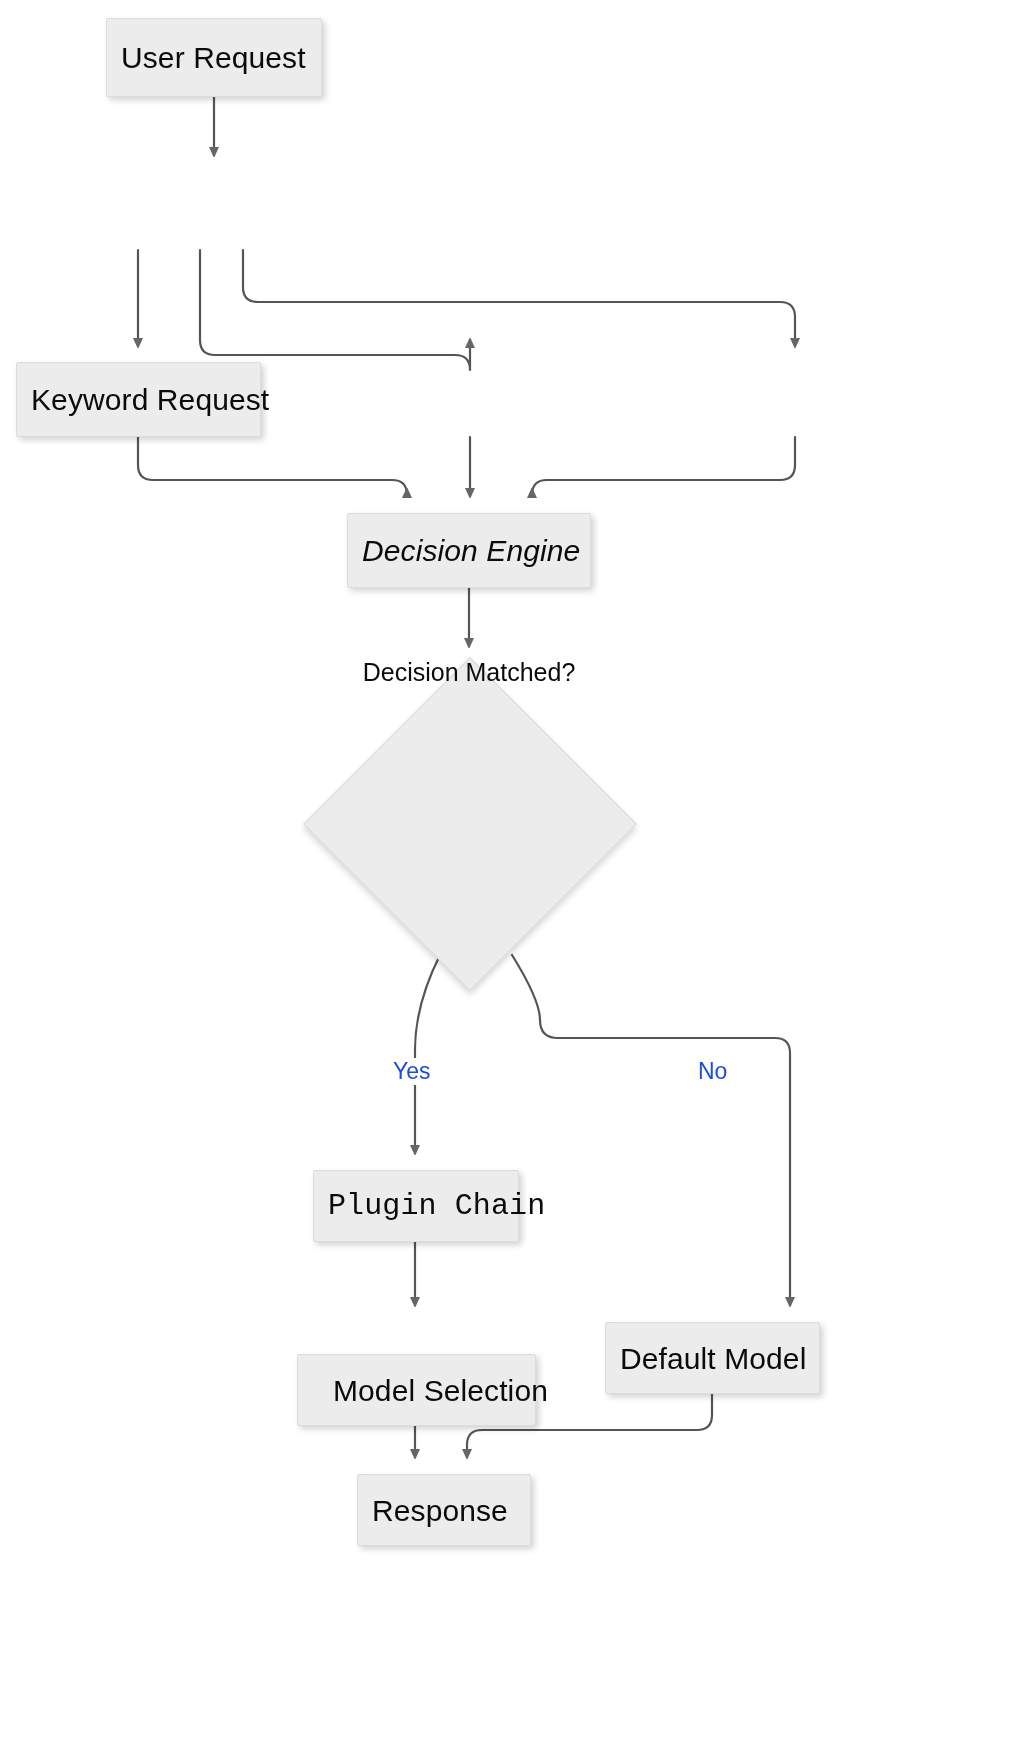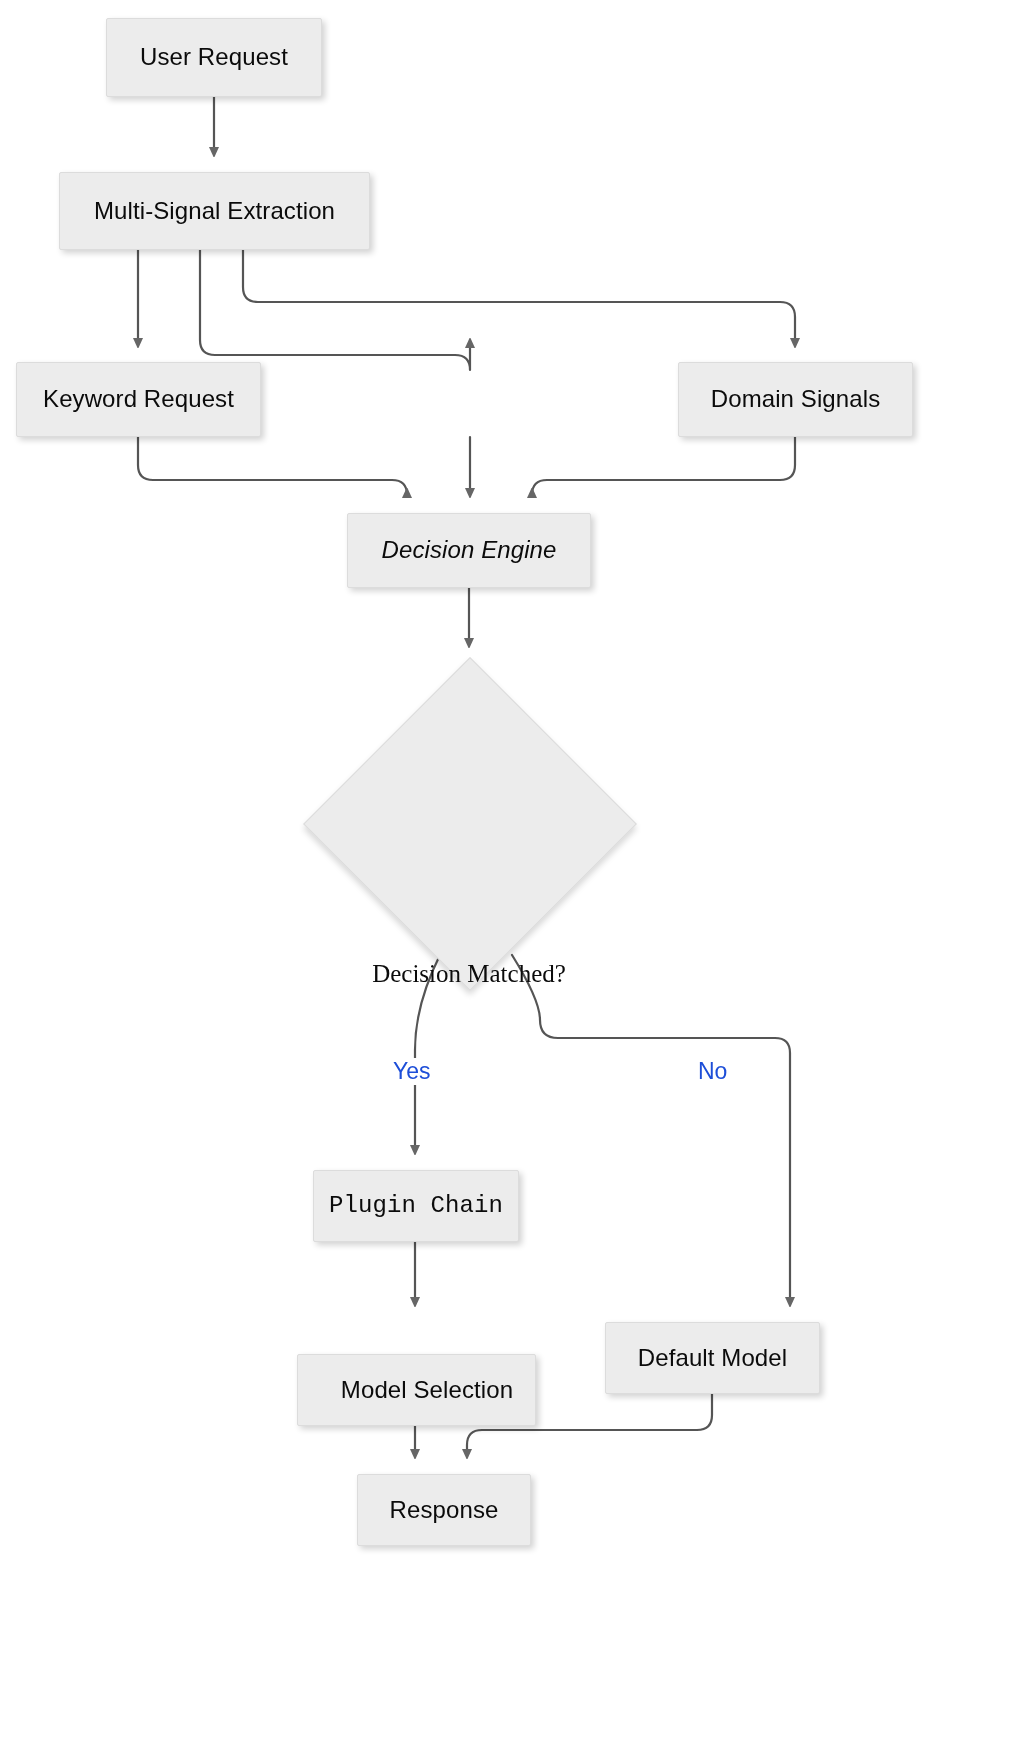--- a/index.html
+++ b/index.html
@@ -23,45 +23,43 @@
     top: 0;
     width: 1029px;
     height: 1742px;
     pointer-events: none;
   }
   .node {
     position: absolute;
     box-sizing: border-box;
     display: flex;
     align-items: center;
-    justify-content: center;
     background: #ececec;
     border: 1px solid #dcdcdc;
     border-radius: 2px;
     color: #0b0b0b;
-    font-size: 24px;
+    font-size: 30px;
     line-height: 1.1;
     letter-spacing: 0.1px;
     text-align: center;
     box-shadow: 3px 3px 6px rgba(0,0,0,0.18);
     white-space: nowrap;
   }
   .node-label {
     display: block;
     padding: 0 14px;
   }
   .decision {
     position: absolute;
     display: flex;
-    align-items: flex-end;
+    align-items: flex-start;
     justify-content: center;
     background: transparent;
     border: none;
     box-shadow: none;
-    font-family: Liberation Serif, serif;
   }
   .decision .diamond-shape {
     position: absolute;
     left: 50%;
     top: 50%;
     width: 234px;
     height: 234px;
     margin-left: -117px;
     margin-top: -117px;
     background: #ececec;
@@ -123,32 +121,26 @@
       <path d="M 415 1394 L 415 1454" marker-end="url(#arrowhead)"></path>
 
       <path d="M 712 1394 L 712 1415 Q 712 1430 697 1430 L 482 1430 Q 467 1430 467 1445 L 467 1454" marker-end="url(#arrowhead)"></path>
     </g>
   </svg>
 
   <div class="node" style="left:106px; top:18px; width:216px; height:79px;">
     <span class="node-label">User Request</span>
   </div>
 
-  <div class="node" style="left:59px; top:172px; width:311px; height:78px;">
-    <span class="node-label">Multi-Signal Extraction</span>
-  </div>
 
   <div class="node" style="left:16px; top:362px; width:245px; height:75px;">
     <span class="node-label">Keyword Request</span>
   </div>
 
 
-  <div class="node" style="left:678px; top:362px; width:235px; height:75px;">
-    <span class="node-label">Domain Signals</span>
-  </div>
 
   <div class="node" style="left:347px; top:513px; width:244px; height:75px;font-style:italic;">
     <span class="node-label">Decision Engine</span>
   </div>
 
   <div class="decision" style="left:309px; top:658px; width:320px; height:330px;">
     <div class="diamond-shape"></div>
     <span class="decision-label">Decision Matched?</span>
   </div>
 

